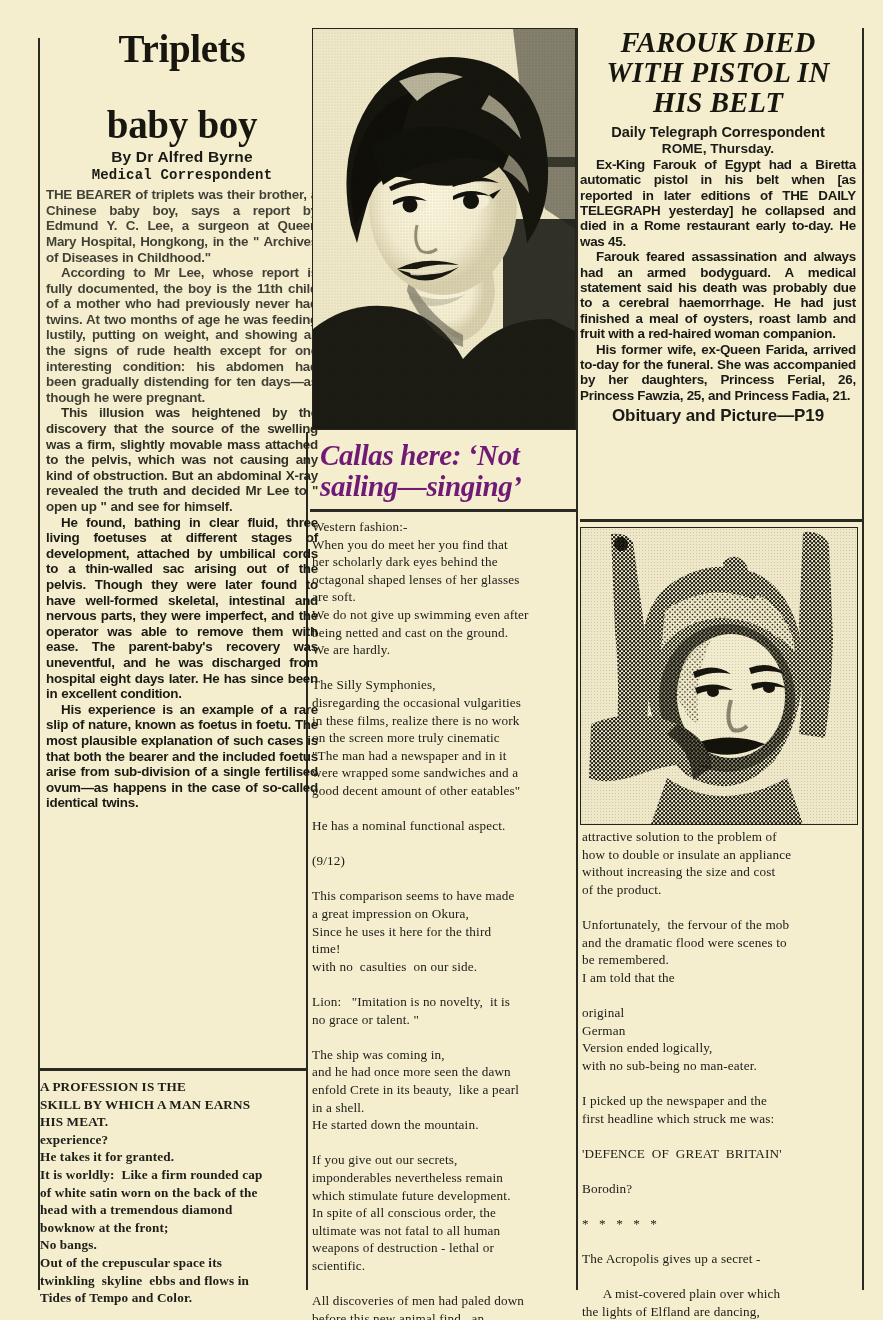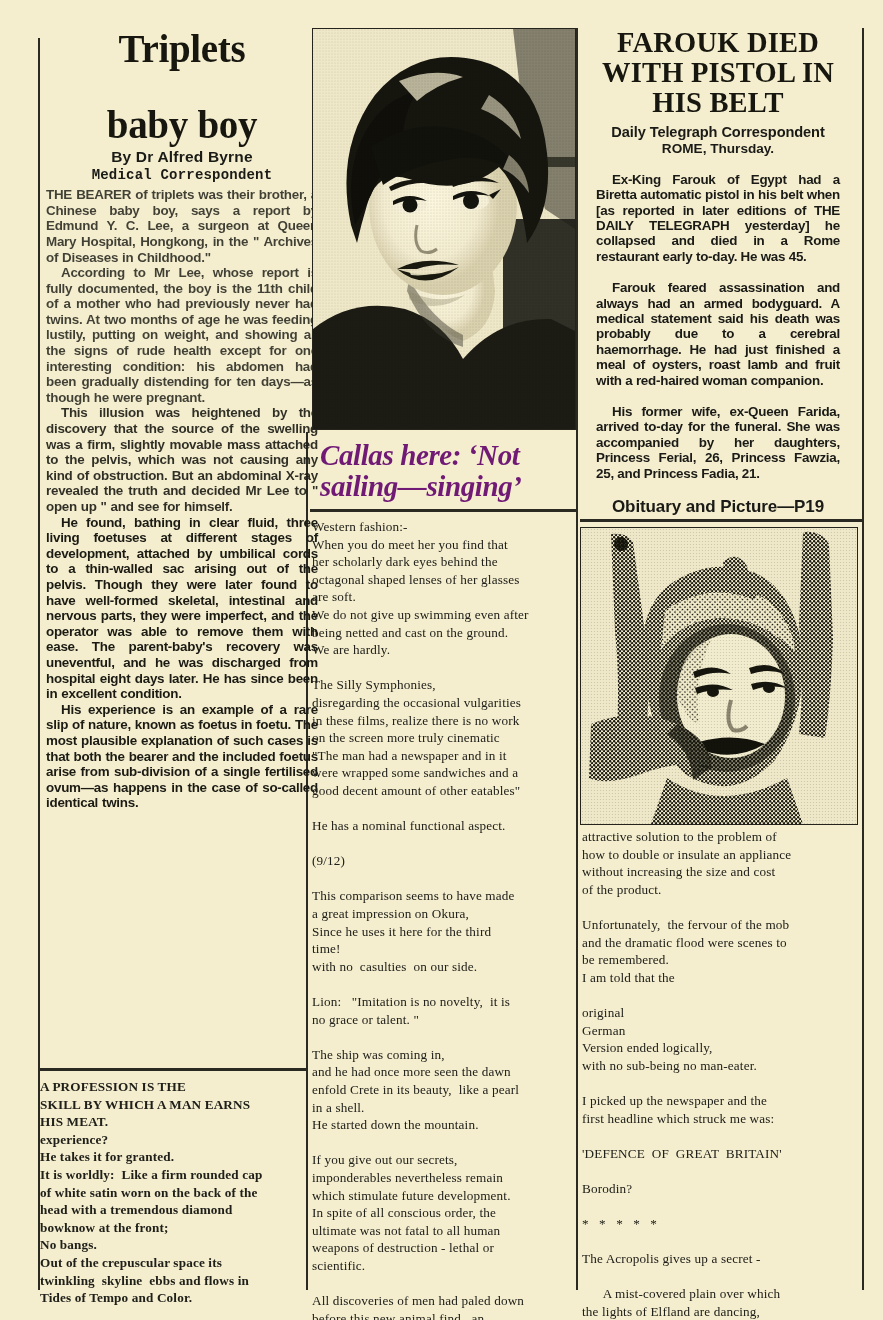--- a/index.html
+++ b/index.html
@@ -94,20 +94,21 @@
   
   .farouk-head{
     font-family:"Liberation Serif", serif;
     font-weight:700;
     font-size:28.5px;
     line-height:1.05;
     text-align:center;
     letter-spacing:0.2px;
     margin:0;
     color:#17170f;
+    font-style:italic;
   }
   .farouk-credit{
     text-align:center;
     font-family:"Liberation Sans", sans-serif;
     font-weight:700;
     font-size:14.6px;
     margin:6px 0 1px 0;
     letter-spacing:-0.1px;
   }
   .dateline{
@@ -119,21 +120,21 @@
   }
   .farouk-body{
     font-family:"Liberation Sans", sans-serif;
     font-size:13.4px;
     line-height:15.4px;
     text-align:justify;
     font-weight:600;
     letter-spacing:-0.25px;
     margin:0;
   }
-  .farouk-body p{margin:16px;text-indent:16px;}
+  .farouk-body p{margin:0;text-indent:16px;}
   .obituary{
     text-align:center;
     font-family:"Liberation Sans", sans-serif;
     font-weight:700;
     font-size:17px;
     margin:3px 0 0 0;
     letter-spacing:-0.1px;
   }
 
   

